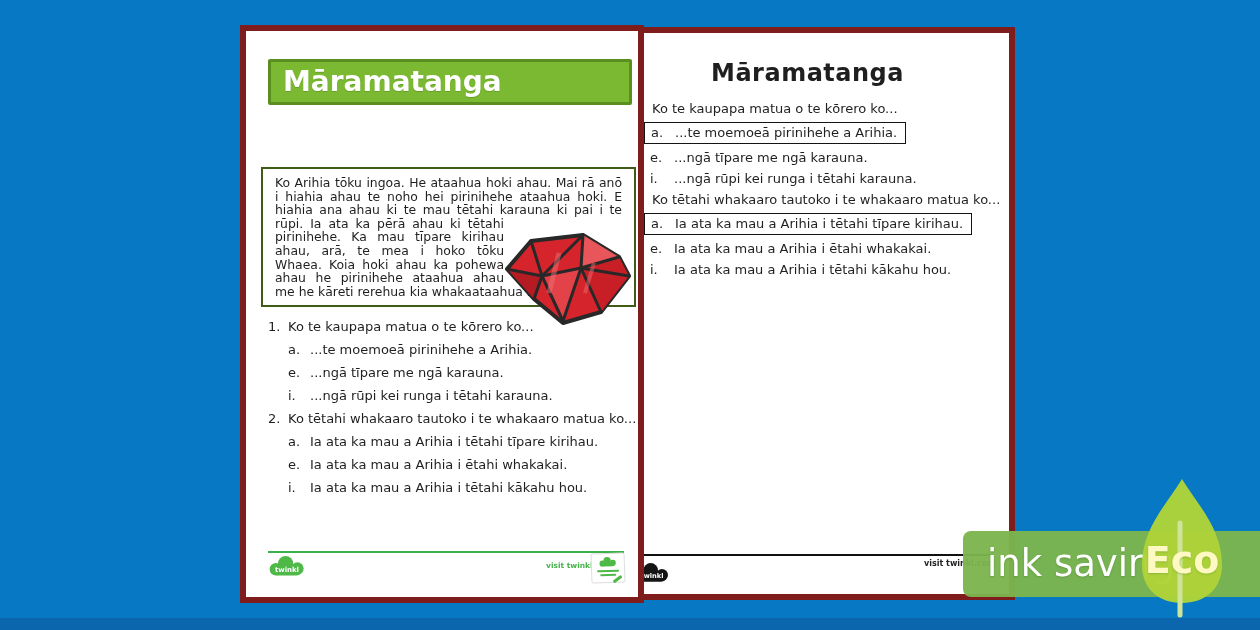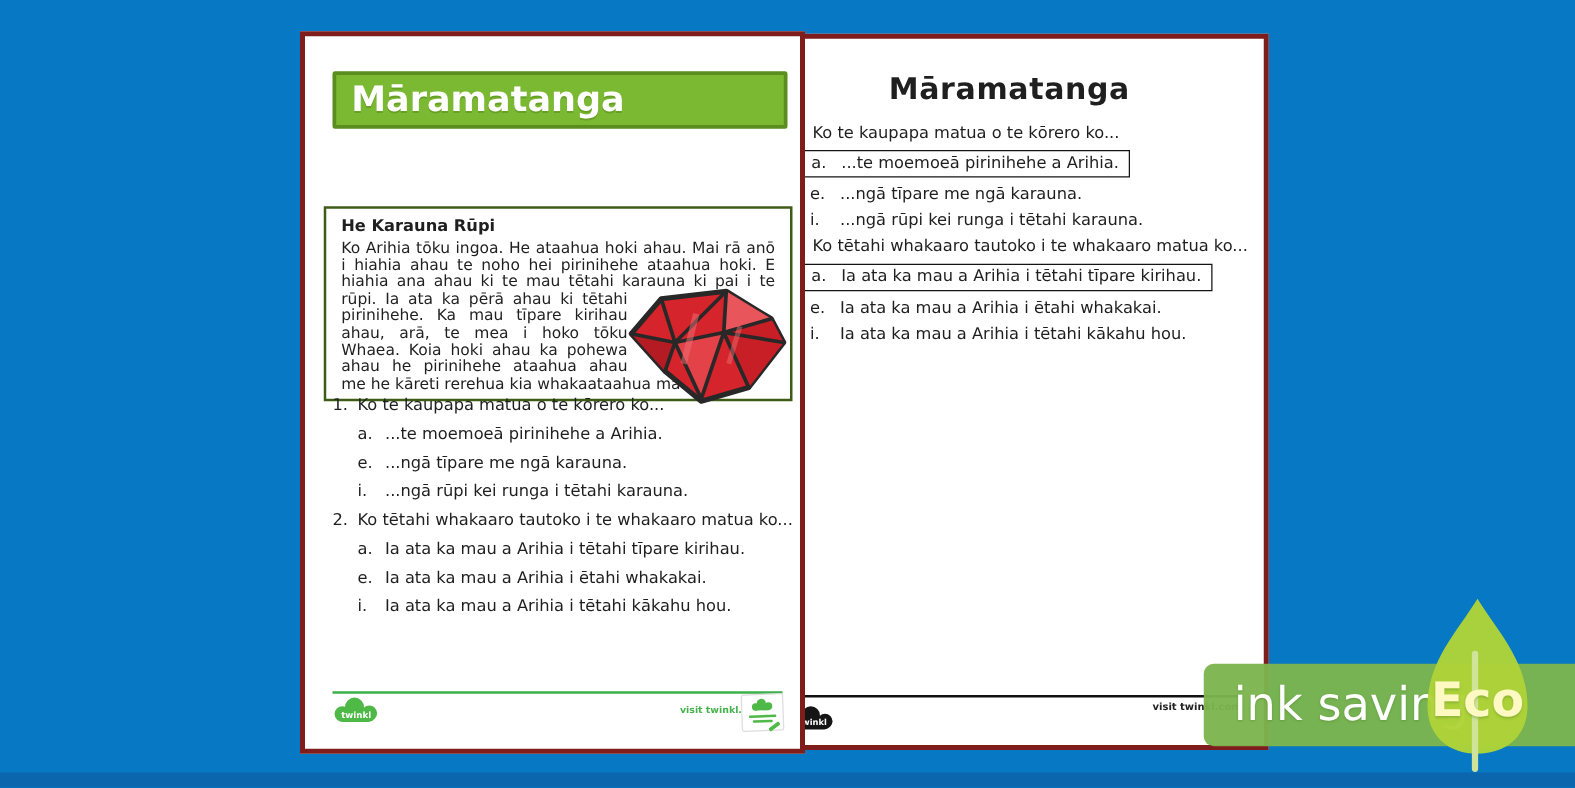--- a/index.html
+++ b/index.html
@@ -5,21 +5,21 @@
   html,body{margin:0;padding:0;}
   body{
     width:1260px;height:630px;position:relative;overflow:hidden;
     background:#0778c4;
     font-family:"DejaVu Sans",sans-serif;
     color:#1f1f1f;
   }
   .bottom-strip{position:absolute;left:0;right:0;bottom:0;height:12px;background:#0b66ad;}
 
   
-  .page{position:absolute;background:#ffffff;border:4px solid #7f1d1d;box-sizing:border-box;}
+  .page{position:absolute;background:#ffffff;border:6px solid #7f1d1d;box-sizing:border-box;}
   .page-right{left:600px;top:27px;width:415px;height:573px;z-index:1;}
   .page-left{left:240px;top:25px;width:404px;height:578px;z-index:2;}
 
   
   .rp-title{margin-top:26px;text-align:center;font-size:24px;font-weight:bold;letter-spacing:.5px;}
   .rp-sub{margin-top:2px;text-align:center;font-size:16px;}
   .rp-list{margin:14px 8px 0 20px;font-size:13px;}
   .rq,.ro{display:flex;align-items:baseline;margin-bottom:5px;line-height:16px;}
   .rq .num{width:26px;flex:0 0 26px;}
   .ro{margin-left:24px;}
@@ -129,21 +129,20 @@
       <text x="30" y="26" text-anchor="middle" font-size="10" font-weight="bold" fill="#ffffff" font-family="DejaVu Sans, sans-serif">twinkl</text>
     </svg>
     <div class="rp-visit">visit twinkl.com</div>
   </div>
 
   <div class="page page-left">
     <div class="lp-header">Māramatanga</div>
 
 
     <div class="story-box">
-      <div class="story-title">He Karauna Rūpi</div>
       <div class="story-body">
         <span>Ko Arihia tōku ingoa. He ataahua hoki ahau. Mai rā anō i hiahia ahau te noho hei pirinihehe ataahua hoki. E hiahia ana ahau ki te mau tētahi karauna ki pai i te rūpi. Ia ata ka pērā ahau ki</span>
         <span class="ruby-gap"></span>
         <span>tētahi pirinihehe. Ka mau tīpare kirihau ahau, arā, te mea i hoko tōku Whaea. Koia hoki ahau ka pohewa ahau he pirinihehe ataahua ahau me he kāreti rerehua kia whakaataahua mai.</span>
       </div>
     </div>
 
     <svg class="ruby-art" viewBox="0 0 136 122">
       <polygon points="8,46 32,18 84,12 120,34 130,53 102,89 64,100 35,76" fill="#d6242c" stroke="#282828" stroke-width="4" stroke-linejoin="round"></polygon>
       <polygon points="84,12 120,34 82,45" fill="#e8555a"></polygon>

